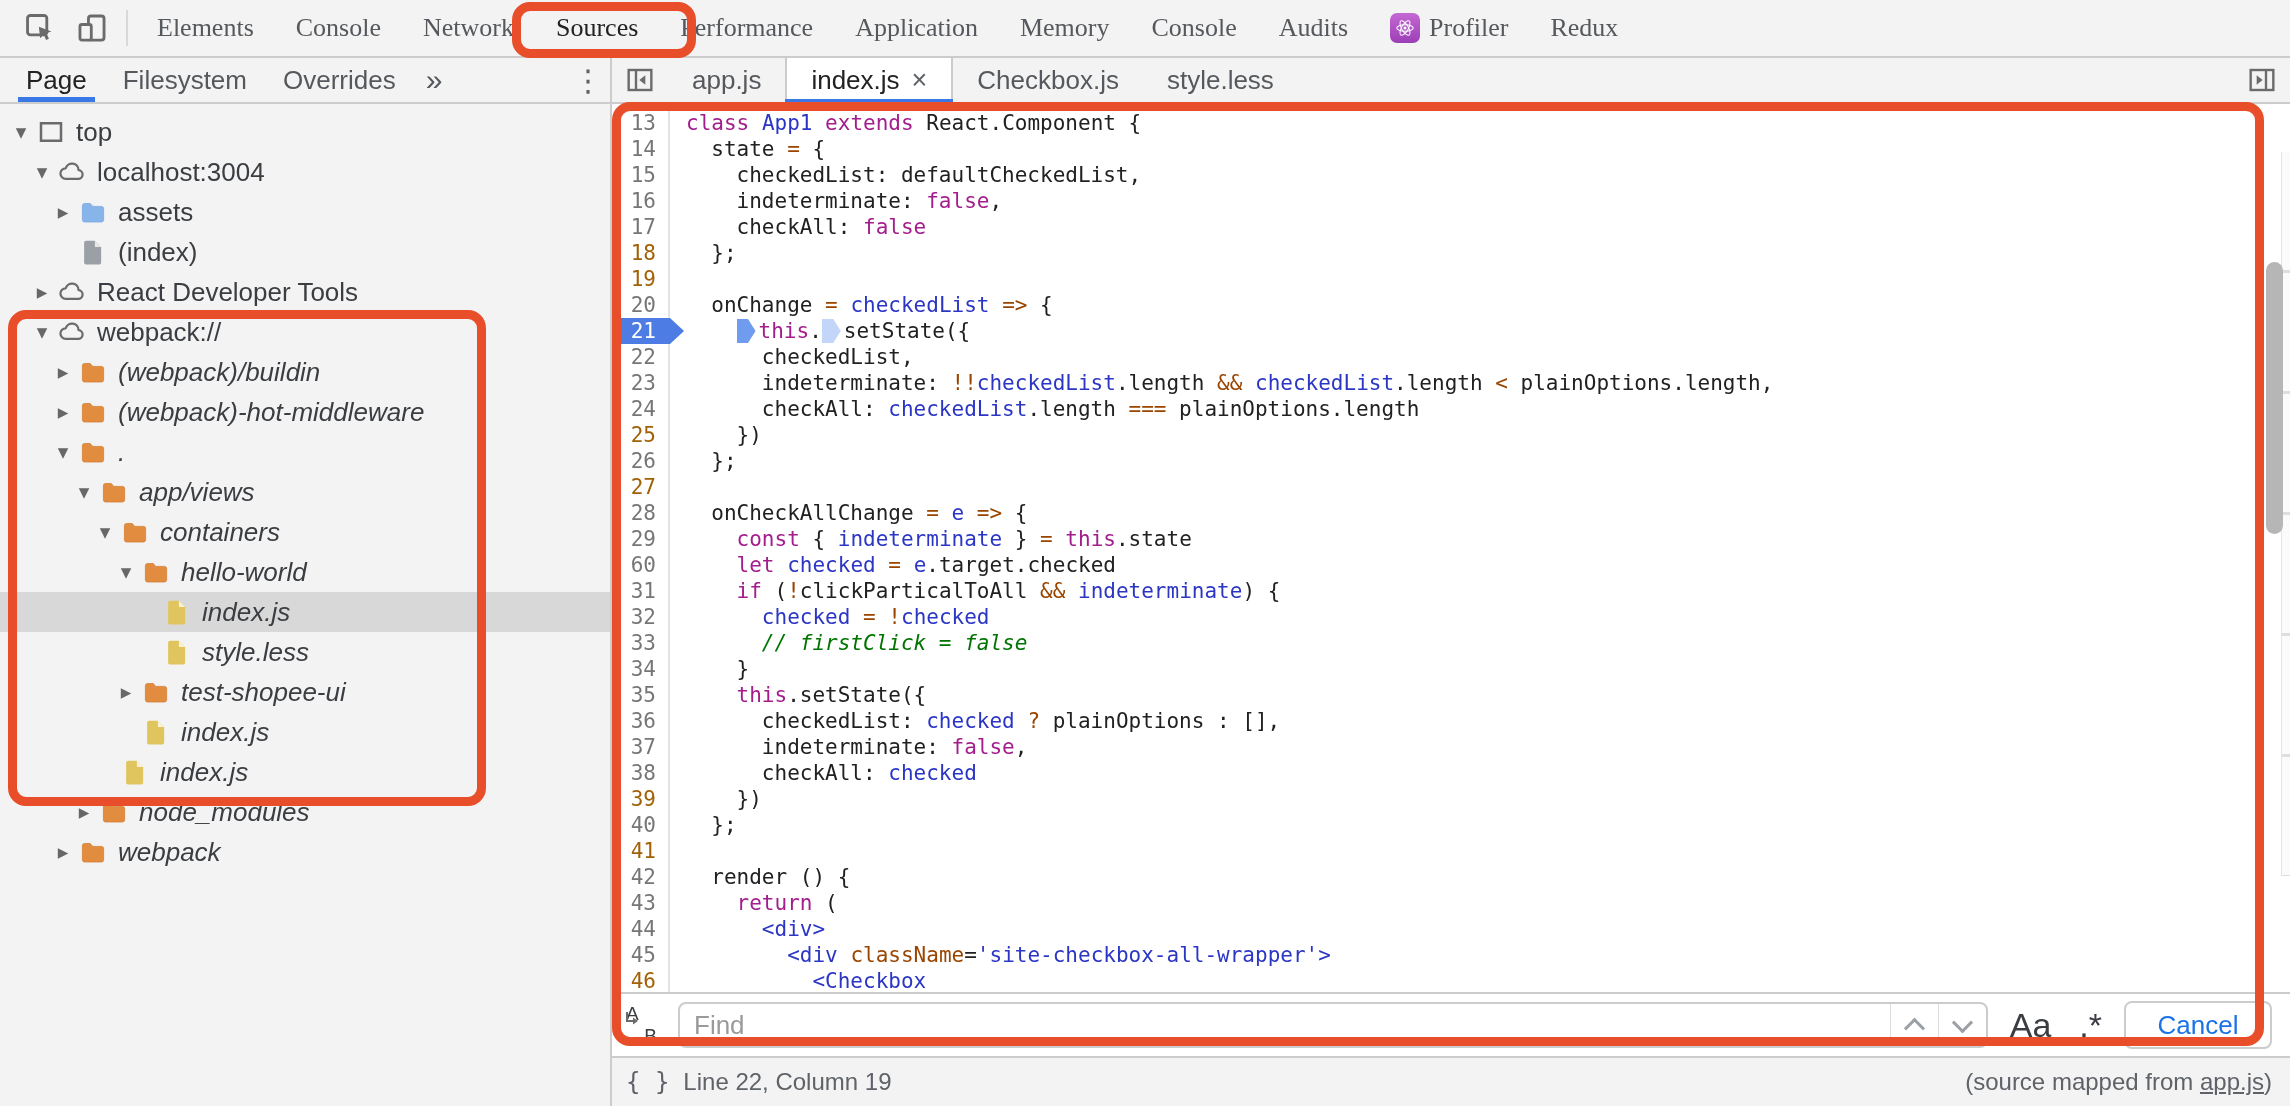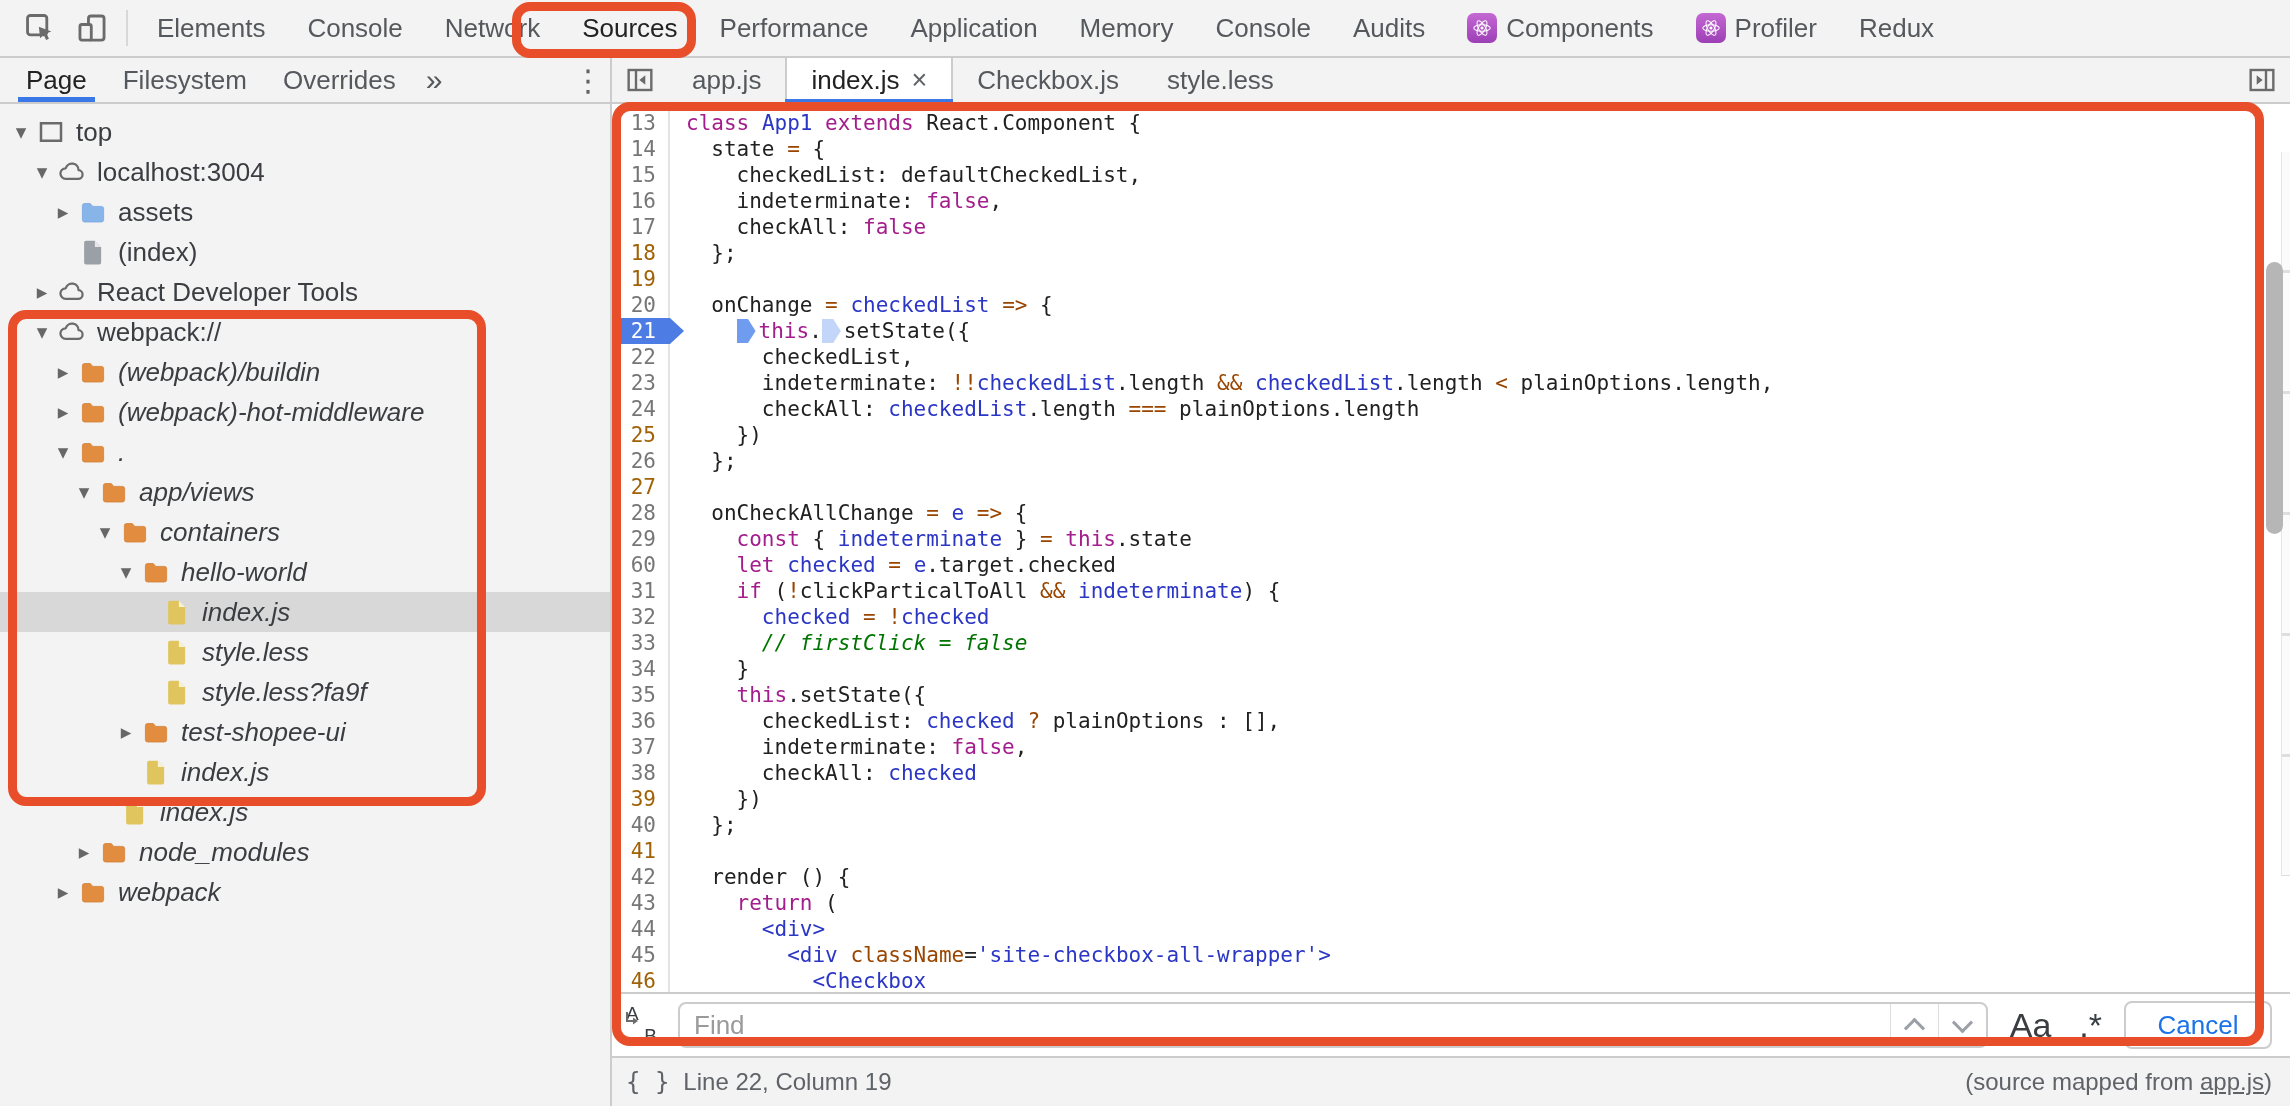--- a/index.html
+++ b/index.html
@@ -16,21 +16,21 @@
   
   .main-toolbar {
     height: 58px; display: flex; align-items: stretch;
     background: #f3f3f3; border-bottom: 2px solid #ccc;
     padding-left: 14px;
   }
   .tool-icon { width: 52px; display:flex; align-items:center; justify-content:center; }
   .toolbar-sep { width: 2px; background:#d8d8d8; margin: 10px 8px; }
   .main-tab {
     display:flex; align-items:center; gap:9px;
-    padding: 0 21px; font-size: 26px; color:#55585c; position:relative; white-space:nowrap;
+    padding: 0 21px; font-size: 26px; color:#55585c; position:relative; white-space:nowrap;font-family:Liberation Serif, serif;
   }
   .main-tab.active { color:#222; }
   .main-tab.active::after {
     content:""; position:absolute; left:14px; right:14px; bottom:0; height:6px; background:#3b78e7;
   }
   .react-badge {
     width:30px; height:30px; border-radius:7px;
     background: linear-gradient(180deg,#c468d3,#9c3fb5);
     display:flex; align-items:center; justify-content:center;
   }
@@ -182,33 +182,20 @@
           <span class="react-badge">
             <svg width="22" height="22" viewBox="0 0 24 24">
               <g fill="none" stroke="#fff" stroke-width="1.1">
                 <ellipse cx="12" cy="12" rx="9" ry="3.6"></ellipse>
                 <ellipse cx="12" cy="12" rx="9" ry="3.6" transform="rotate(60 12 12)"></ellipse>
                 <ellipse cx="12" cy="12" rx="9" ry="3.6" transform="rotate(120 12 12)"></ellipse>
               </g>
               <circle cx="12" cy="12" r="1.7" fill="#fff"></circle>
             </svg>
           </span>
-          <span>Components</span>
-        </div>
-        <div class="main-tab">
-          <span class="react-badge">
-            <svg width="22" height="22" viewBox="0 0 24 24">
-              <g fill="none" stroke="#fff" stroke-width="1.1">
-                <ellipse cx="12" cy="12" rx="9" ry="3.6"></ellipse>
-                <ellipse cx="12" cy="12" rx="9" ry="3.6" transform="rotate(60 12 12)"></ellipse>
-                <ellipse cx="12" cy="12" rx="9" ry="3.6" transform="rotate(120 12 12)"></ellipse>
-              </g>
-              <circle cx="12" cy="12" r="1.7" fill="#fff"></circle>
-            </svg>
-          </span>
           <span>Profiler</span>
         </div>
         <div class="main-tab">
           <span>Redux</span>
         </div>
       </div>
   </div>
 
   <div class="dt-body">
 
@@ -317,28 +304,20 @@
               </svg></span>
             <span class="tw-label italic">index.js</span>
           </div>
           <div class="tree-row" style="padding-left: 134px;">
             <span class="tw-arrow"></span>
             <span class="tw-icon"><svg width="30" height="30" viewBox="0 0 24 24">
                 <path d="M6.5 3h7l5 5v12.4c0 .9-.7 1.6-1.6 1.6H6.5c-.9 0-1.6-.7-1.6-1.6V4.6C4.9 3.7 5.6 3 6.5 3z" fill="#e0c55e"></path>
                 <path d="M13.5 3l5 5h-5z" fill="#fff" opacity="0.75"></path>
               </svg></span>
             <span class="tw-label italic">style.less</span>
-          </div>
-          <div class="tree-row" style="padding-left: 134px;">
-            <span class="tw-arrow"></span>
-            <span class="tw-icon"><svg width="30" height="30" viewBox="0 0 24 24">
-                <path d="M6.5 3h7l5 5v12.4c0 .9-.7 1.6-1.6 1.6H6.5c-.9 0-1.6-.7-1.6-1.6V4.6C4.9 3.7 5.6 3 6.5 3z" fill="#e0c55e"></path>
-                <path d="M13.5 3l5 5h-5z" fill="#fff" opacity="0.75"></path>
-              </svg></span>
-            <span class="tw-label italic">style.less?fa9f</span>
           </div>
           <div class="tree-row" style="padding-left: 113px;">
             <span class="tw-arrow">▸</span>
             <span class="tw-icon"><svg width="30" height="30" viewBox="0 0 24 24">
                 <path d="M3.5 7a1.8 1.8 0 0 1 1.8-1.8h4.5l2 2.3h6.9A1.8 1.8 0 0 1 20.5 9.3v8.9a1.8 1.8 0 0 1-1.8 1.8H5.3a1.8 1.8 0 0 1-1.8-1.8z" fill="#e28c3f" stroke="#d37c2e" stroke-width="0.6"></path>
               </svg></span>
             <span class="tw-label italic">test-shopee-ui</span>
           </div>
           <div class="tree-row" style="padding-left: 113px;">
             <span class="tw-arrow"></span>

